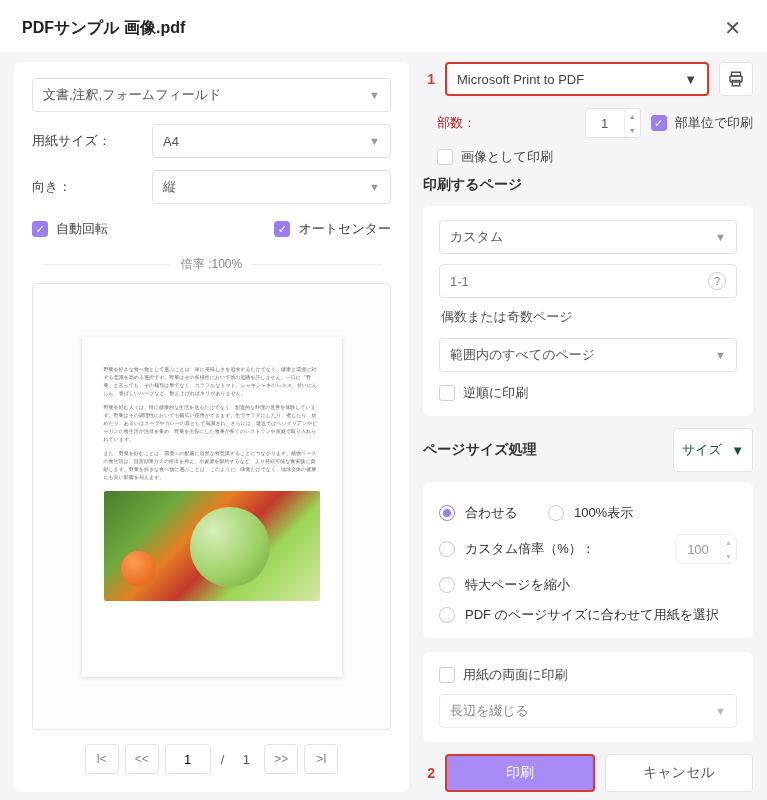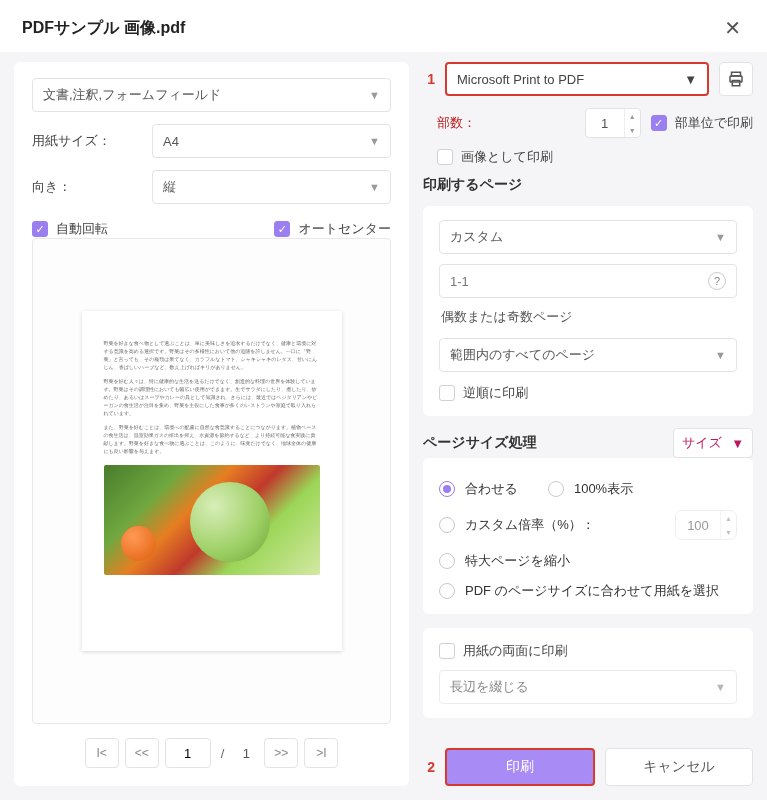--- a/index.html
+++ b/index.html
@@ -325,23 +325,23 @@
   .radio {
     width: 16px; height:16px; border-radius:50%;
     border:1.5px solid #c9c9d0; position:relative; flex-shrink:0;
   }
   .radio.selected { border-color:#9b7ff0; }
   .radio.selected::after{
     content:""; position:absolute; left:3px; top:3px;
     width:8px; height:8px; border-radius:50%; background:#9b7ff0;
   }
   .small-sel {
-    width: 80px; height:30px; border:1px solid #e3e3e6; border-radius:4px;
+    width: 80px; height:44px; border:1px solid #e3e3e6; border-radius:4px;
     display:flex; align-items:center; justify-content:space-between;
-    padding:13px 8px; color:#be185d; font-size:13px; background:#fff;
+    padding:13px 8px; color:#14532d; font-size:13px; background:#fff;
   }
   .footer-row {
     display: flex;
     align-items: center;
     gap: 10px;
     margin-top: auto;
   }
   .btn {
     flex: 1;
     height: 38px;
@@ -407,20 +407,23 @@
           <label class="chk">
             <span class="cbox checked">✓</span>
             <span>自動回転</span>
           </label>
           <label class="chk">
             <span class="cbox checked">✓</span>
             <span>オートセンター</span>
           </label>
         </div>
 
+        <div class="divider-label">
+          <span>倍率 :100%</span>
+        </div>
 
         <div class="preview-box">
           <div class="preview-page">
             <div class="para">野菜を好きな食べ物として選ぶことは、単に美味しさを追求するだけでなく、健康と環境に対する意識を高める選択です。野菜はその多様性において他の追随を許しません。一口に「野菜」と言っても、その種類は果てなく、カラフルなトマト、シャキシャキのレタス、甘いにんじん、香ばしいハーブなど、数え上げればキリがありません。</div>
             <div class="para">野菜を好む人々は、特に健康的な生活を送るだけでなく、創造的な料理の世界を体験しています。野菜はその調理性においても幅広い使用ができます。生でサラダにしたり、煮したり、炒めたり、あるいはスープやカレーの具として知識され、さらには、最近ではベジタリアンやビーガンの食生活が注目を集め、野菜を主役にした食事が多くのレストランや家庭で取り入れられています。</div>
             <div class="para">また、野菜を好むことは、環境への配慮に自然な食意識することにつながります。植物ベースの食生活は、温室効果ガスの排出を抑え、水資源を節約するなど、より持続可能な食実践に貢献します。野菜を好きな食べ物に選ぶことは、このように、味覚だけでなく、地球全体の健康にも良い影響を与えます。</div>
             <div class="veg-img"></div>
           </div>
         </div>
 
@@ -494,21 +497,21 @@
             <span class="caret">▼</span>
           </div>
           <label class="chk">
             <span class="cbox"></span>
             <span>逆順に印刷</span>
           </label>
         </div>
       </div>
 
       <div>
-        <div class="right-panel-header" style="align-items:center;">
+        <div class="right-panel-header" style="margin-bottom:10px;align-items:center;">
           <div class="section-title" style="margin:0;">ページサイズ処理</div>
           <div class="small-sel">
             <span>サイズ</span>
             <span class="caret">▼</span>
           </div>
         </div>
         <div class="right-panel">
           <div class="radio-group">
             <div class="radio-pair">
               <label class="radio-row">

